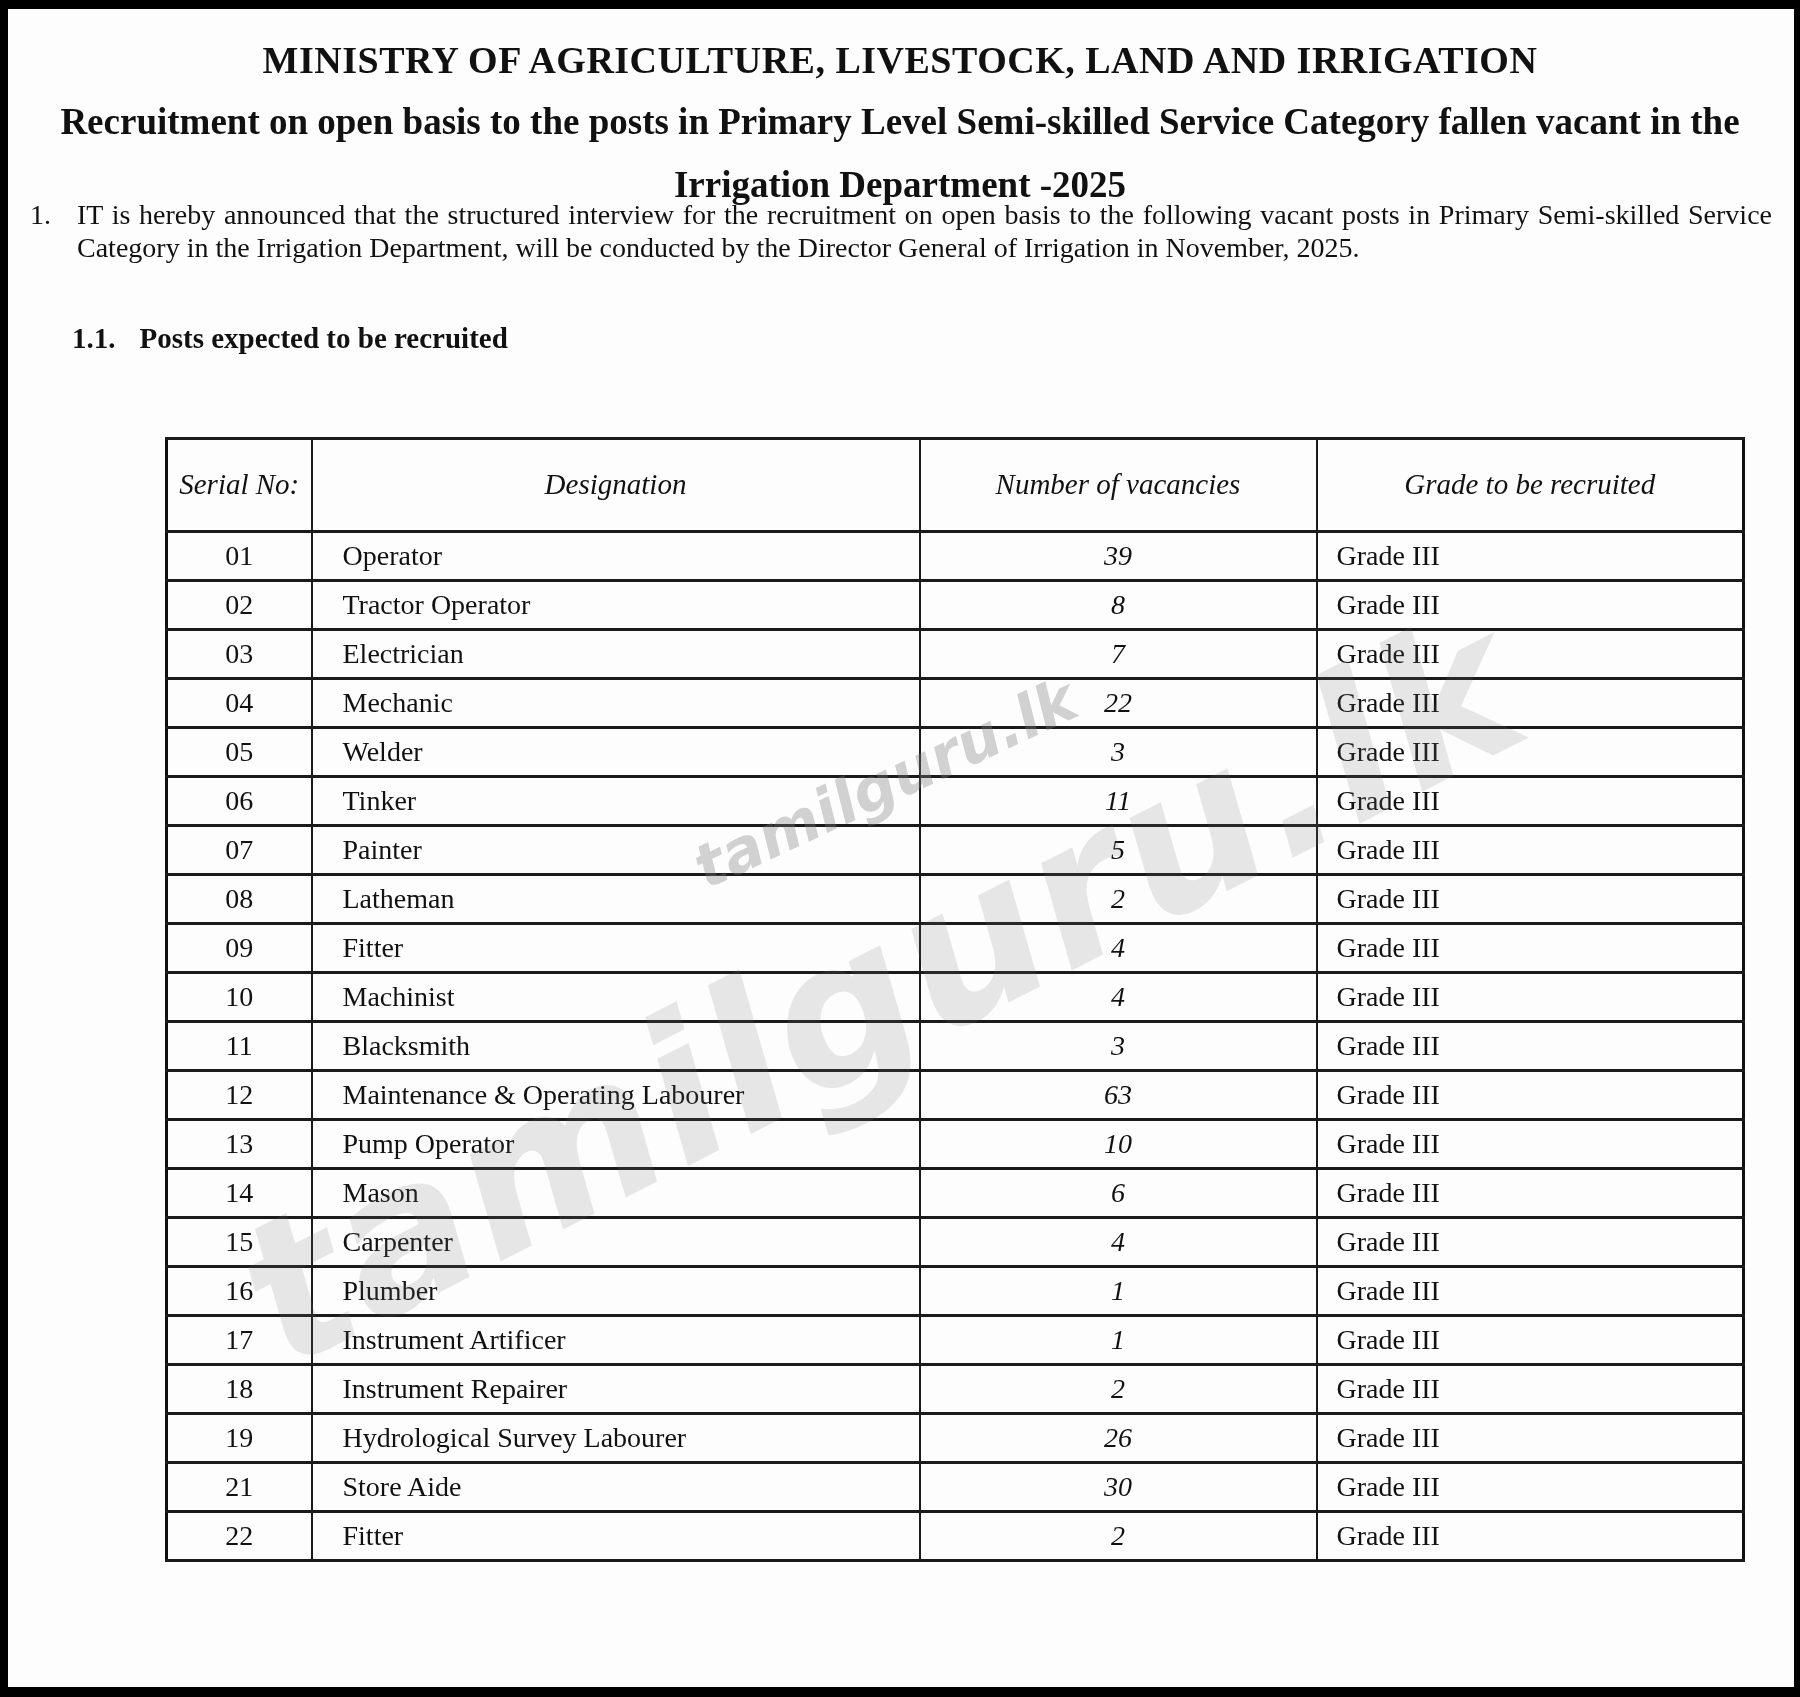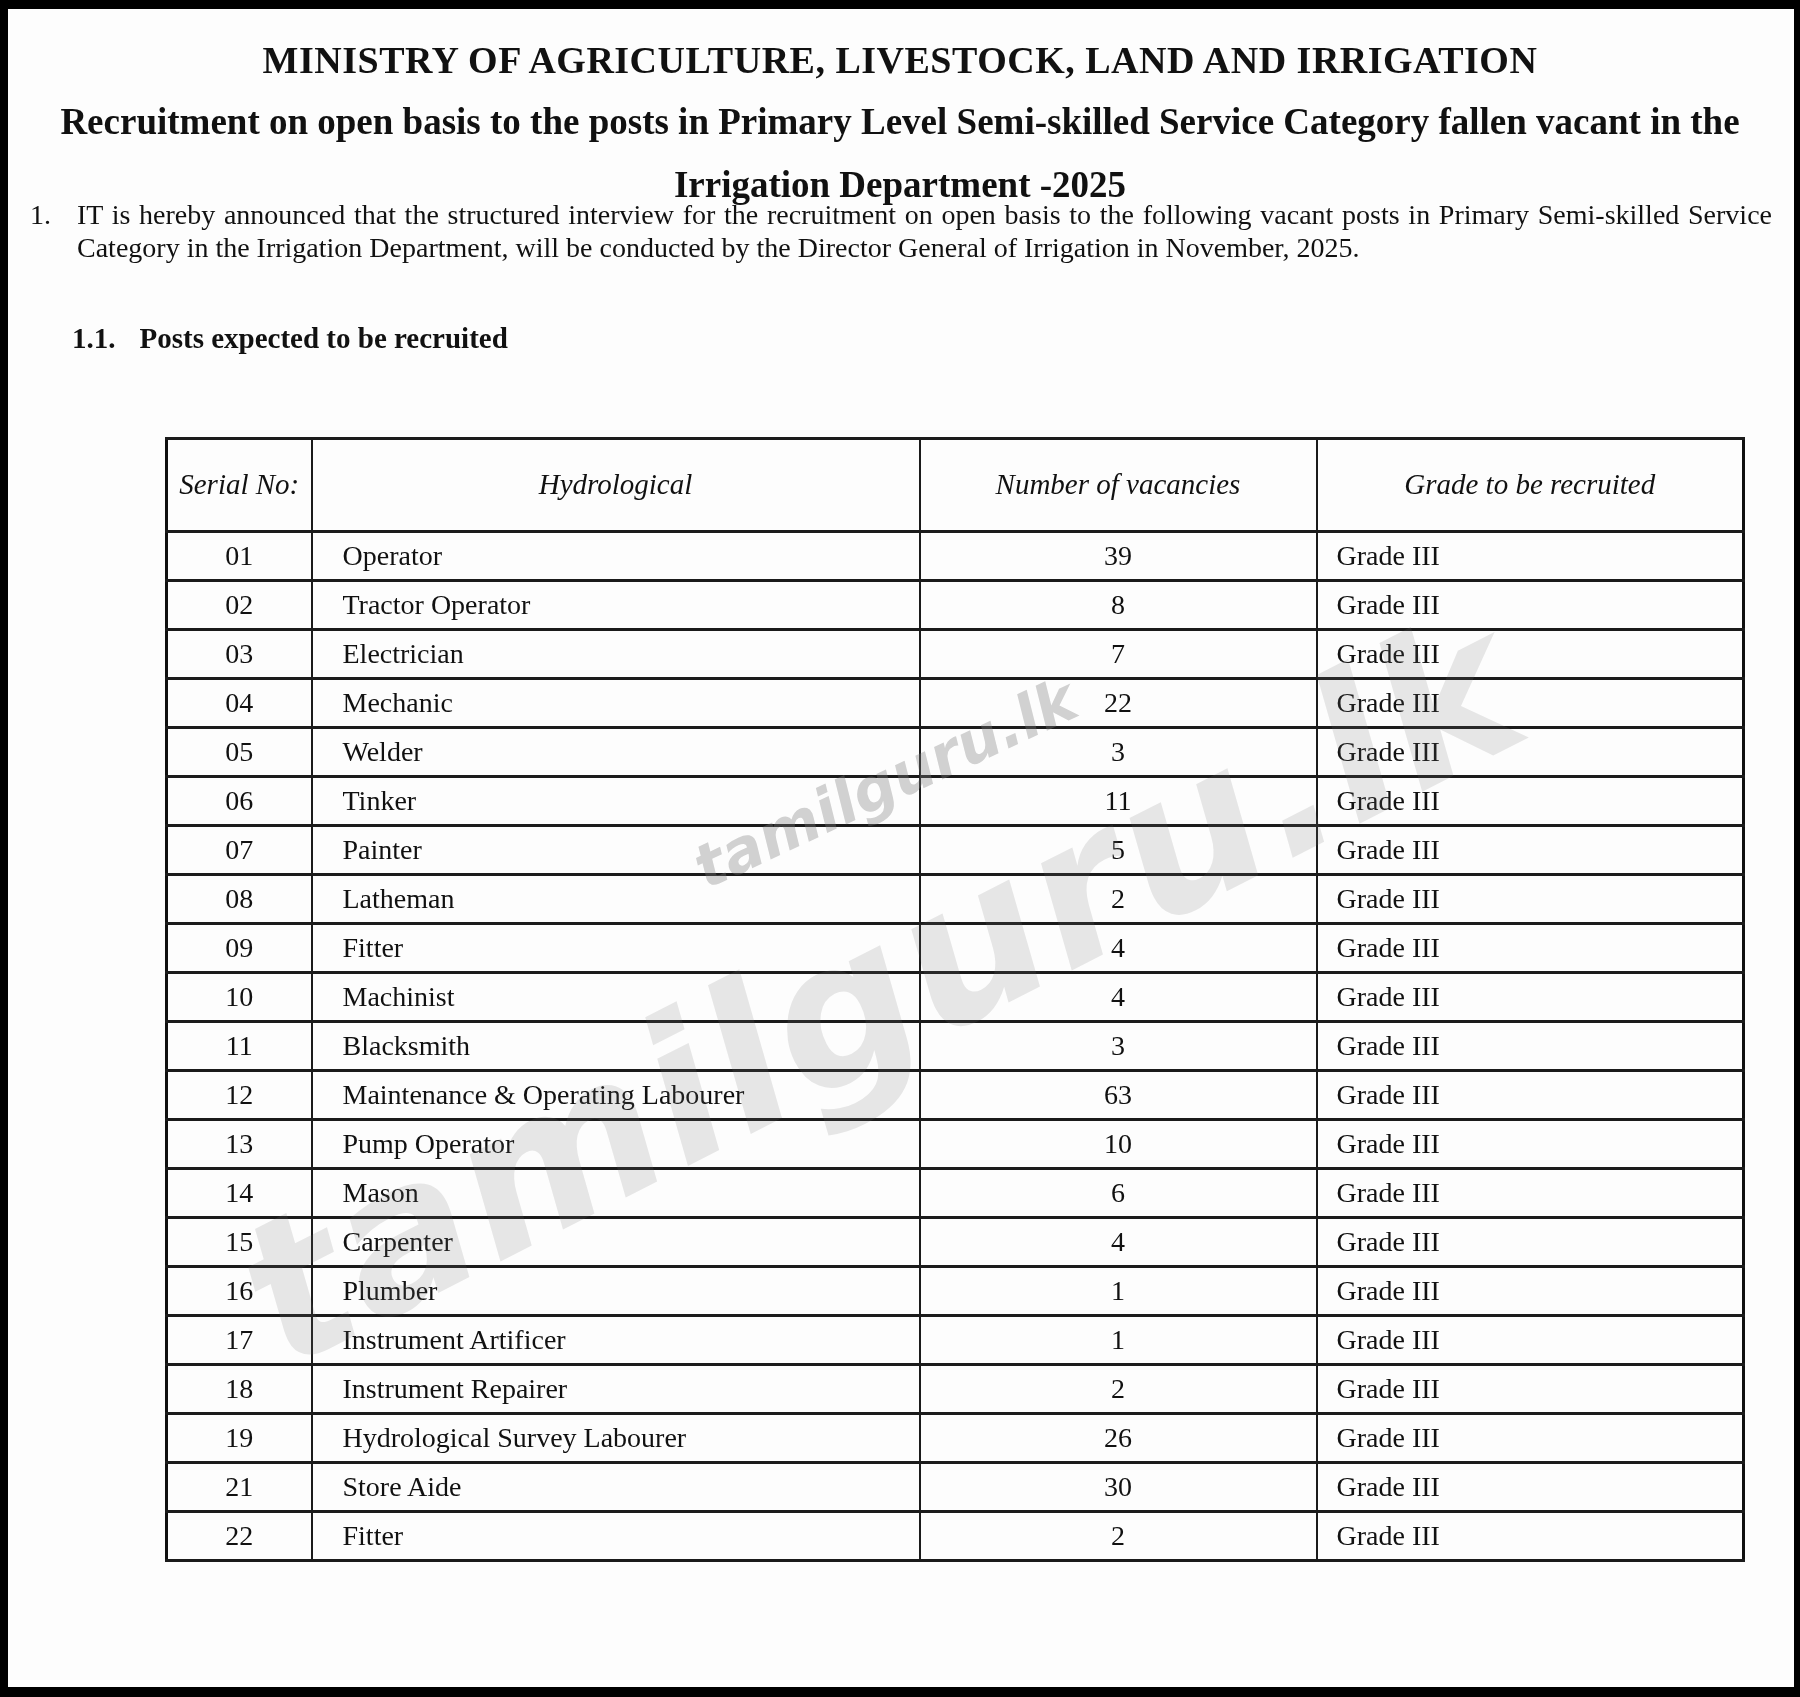--- a/index.html
+++ b/index.html
@@ -70,21 +70,21 @@
     font-size: 29px; text-align: center;
     line-height: 1.35;
   }
   .vacancy-table td { height: 46px; }
   .col-serial { width: 145px; }
   .col-desig  { width: 608px; }
   .col-vac    { width: 397px; }
   .col-grade  { width: 427px; }
   td.c-serial { text-align: center; }
   td.c-desig  { text-align: left; padding-left: 30px; }
-  td.c-vac    { text-align: center; }
+  td.c-vac    { text-align: center; font-style: italic; }
   td.c-grade  { text-align: left; padding-left: 19px; }
 
   
   .wm {
     position: absolute;
     font-family: "DejaVu Sans", sans-serif;
     font-weight: 700; font-style: italic;
     white-space: nowrap;
     pointer-events: none;
     z-index: 3;
@@ -127,21 +127,21 @@
 <table class="vacancy-table">
   <colgroup>
     <col class="col-serial">
       <col class="col-desig">
       <col class="col-vac">
       <col class="col-grade">
   </colgroup>
   <thead>
     <tr>
       <th>Serial No:</th>
-      <th>Hydrological</th>
+      <th>Designation</th>
       <th>Number of vacancies</th>
       <th>Grade to be recruited</th>
     </tr>
   </thead>
   <tbody>
   <tr>
     <td class="c-serial">01</td>
     <td class="c-desig">Operator</td>
     <td class="c-vac">39</td>
     <td class="c-grade">Grade III</td>

